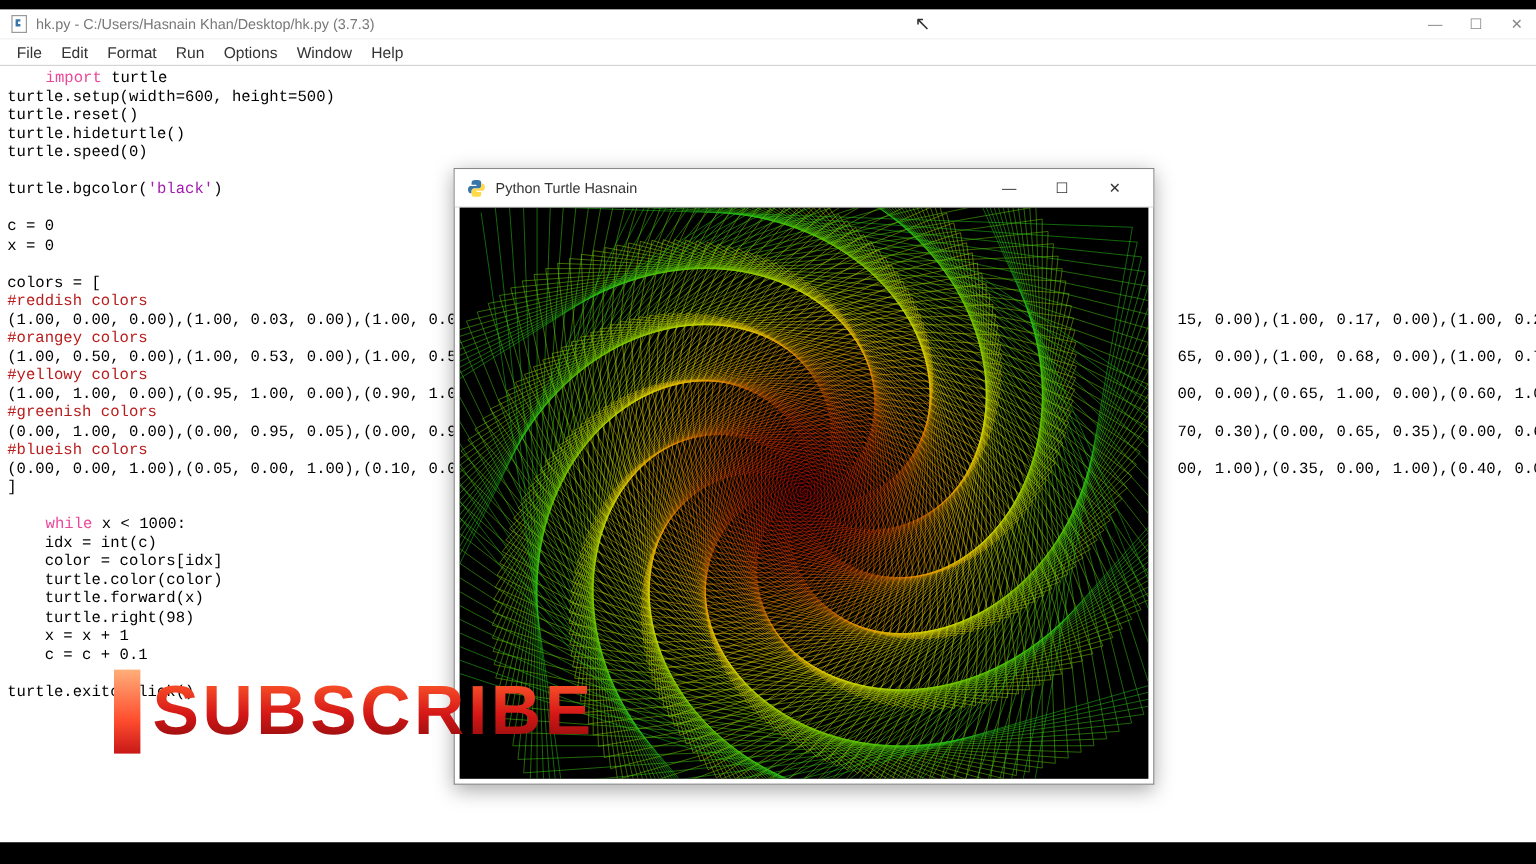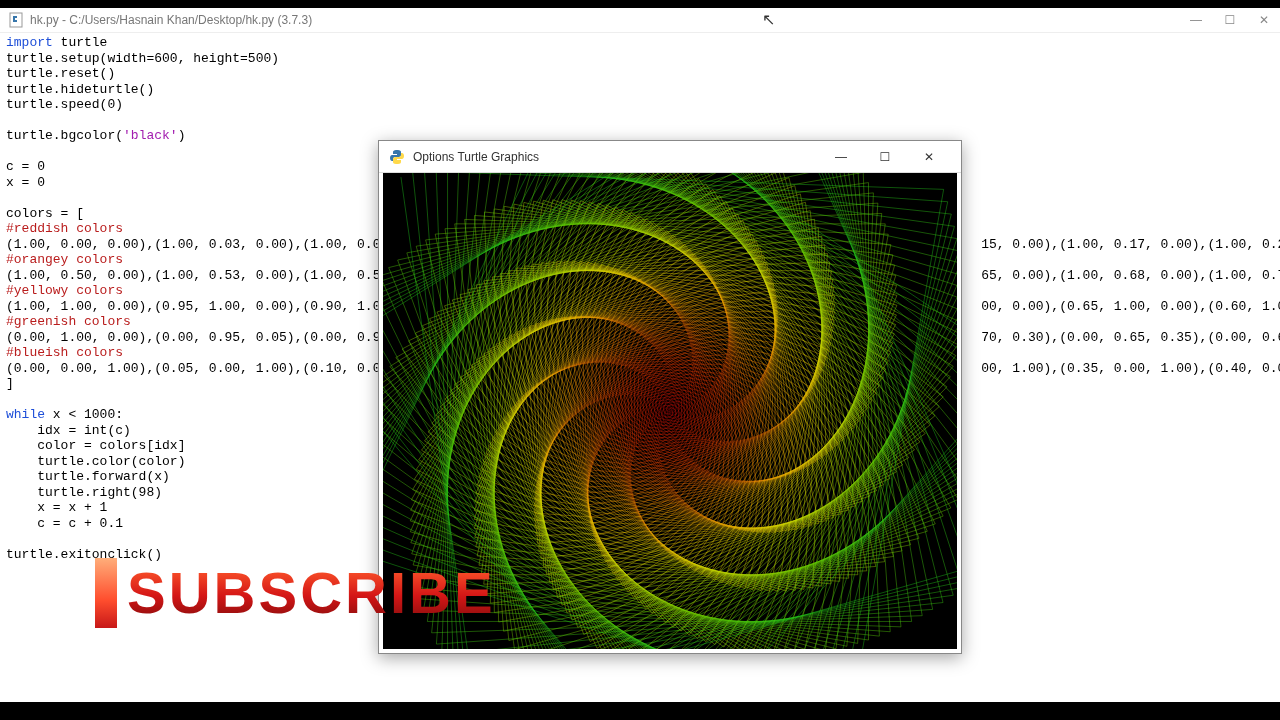--- a/index.html
+++ b/index.html
@@ -7,21 +7,21 @@
 .black-bar-top { background: #000; height: 8px; }
 .black-bar-bottom { position: absolute; bottom: 0; left: 0; right: 0; height: 18px; background: #000; }
 .idle-window { position: absolute; top: 8px; left: 0; right: 0; bottom: 18px; background: #fff; display: flex; flex-direction: column; }
 .titlebar { height: 22px; background: #fff; display: flex; align-items: center; padding: 12px 8px; font-size: 12px; color: #777; border-bottom: 1px solid #eee; }
 .titlebar-icon { width: 16px; height: 16px; margin-right: 6px; }
 .titlebar-btns { margin-left: auto; display: flex; gap: 18px; color: #888; }
 .titlebar-btn { width: 16px; height: 16px; display: flex; align-items: center; justify-content: center; font-size: 12px; }
 .menubar { height: 22px; background: #fff; display: flex; align-items: center; padding: 0 6px; font-size: 13px; color: #333; border-bottom: 1px solid #d4d4d4; }
 .menu-item { padding: 2px 8px; }
 .code-area { flex: 1; background: #fff; padding: 2px 6px; font-family: "Courier New", monospace; font-size: 13px; line-height: 15.5px; white-space: pre; color: #000; overflow: hidden; }
-.kw { color: #1d4ed8; }
+.kw { color: #ec4899; margin-left: 32px; }
 .str { color: #a21caf; }
 .cmt { color: #b91c1c; }
 .turtle-window { position: absolute; left: 378px; top: 140px; width: 584px; height: 514px; background: #fff; border: 1px solid #888; box-shadow: 0 4px 16px rgba(0,0,0,0.35); }
 .turtle-titlebar { height: 32px; background: #fff; display: flex; align-items: center; padding: 0 10px; font-size: 12px; color: #333; border-bottom: 1px solid #ddd; }
 .turtle-icon { width: 16px; height: 16px; margin-right: 8px; }
 .turtle-btns { margin-left: auto; display: flex; }
 .turtle-btn { width: 44px; height: 30px; display: flex; align-items: center; justify-content: center; color: #333; }
 .turtle-canvas { margin: 0 4px 4px 4px; height: 476px; background: #000; position: relative; overflow: hidden; }
 .turtle-canvas svg { width: 100%; height: 100%; display: block; }
 .subscribe { position: absolute; left: 95px; top: 558px; display: flex; align-items: center; }
@@ -39,20 +39,29 @@
     <svg class="titlebar-icon" viewBox="0 0 16 16">
       <rect x="2" y="1" width="12" height="14" fill="#fff" stroke="#999"></rect>
       <path d="M5 4h4v2H7v2h2v2H5z" fill="#3776ab"></path>
     </svg>
     <span>hk.py - C:/Users/Hasnain Khan/Desktop/hk.py (3.7.3)</span>
     <div class="titlebar-btns">
       <span class="titlebar-btn">—</span>
       <span class="titlebar-btn">☐</span>
       <span class="titlebar-btn">✕</span>
     </div>
+  </div>
+  <div class="menubar">
+    <span class="menu-item">File</span>
+    <span class="menu-item">Edit</span>
+    <span class="menu-item">Format</span>
+    <span class="menu-item">Run</span>
+    <span class="menu-item">Options</span>
+    <span class="menu-item">Window</span>
+    <span class="menu-item">Help</span>
   </div>
   <div class="code-area"><span class="kw">import</span><span> turtle</span>
 <span>turtle.setup(width=600, height=500)</span>
 <span>turtle.reset()</span>
 <span>turtle.hideturtle()</span>
 <span>turtle.speed(0)</span>
 <span></span>
 <span>turtle.bgcolor(</span><span class="str">'black'</span><span>)</span>
 <span></span>
 <span>c = 0</span>
@@ -82,21 +91,21 @@
 <span></span>
 <span>turtle.exitonclick()</span></div>
 </div>
 
 <div class="turtle-window">
   <div class="turtle-titlebar">
     <svg class="turtle-icon" viewBox="0 0 16 16">
       <path d="M7 1c-2 0-3 1-3 2v2h4v1H3c-1 0-2 1-2 3s1 3 2 3h1v-2c0-1 1-2 2-2h4c1 0 2-1 2-2V3c0-1-1-2-3-2z" fill="#3776ab"></path>
       <path d="M9 15c2 0 3-1 3-2v-2H8v-1h5c1 0 2-1 2-3s-1-3-2-3h-1v2c0 1-1 2-2 2H6c-1 0-2 1-2 2v3c0 1 1 2 3 2z" fill="#ffd94a"></path>
     </svg>
-    <span>Options Turtle Graphics</span>
+    <span>Python Turtle Hasnain</span>
     <div class="turtle-btns">
       <span class="turtle-btn">—</span>
       <span class="turtle-btn">☐</span>
       <span class="turtle-btn">✕</span>
     </div>
   </div>
   <div class="turtle-canvas">
     <svg id="spiral" viewBox="0 0 576 476">
         <line x1="288.0" y1="238.0" x2="288.0" y2="238.0" stroke="rgb(180,10,10)" stroke-width="0.5" opacity="0.85"></line>
         <line x1="288.0" y1="238.0" x2="287.9" y2="238.6" stroke="rgb(180,10,10)" stroke-width="0.5" opacity="0.85"></line>

